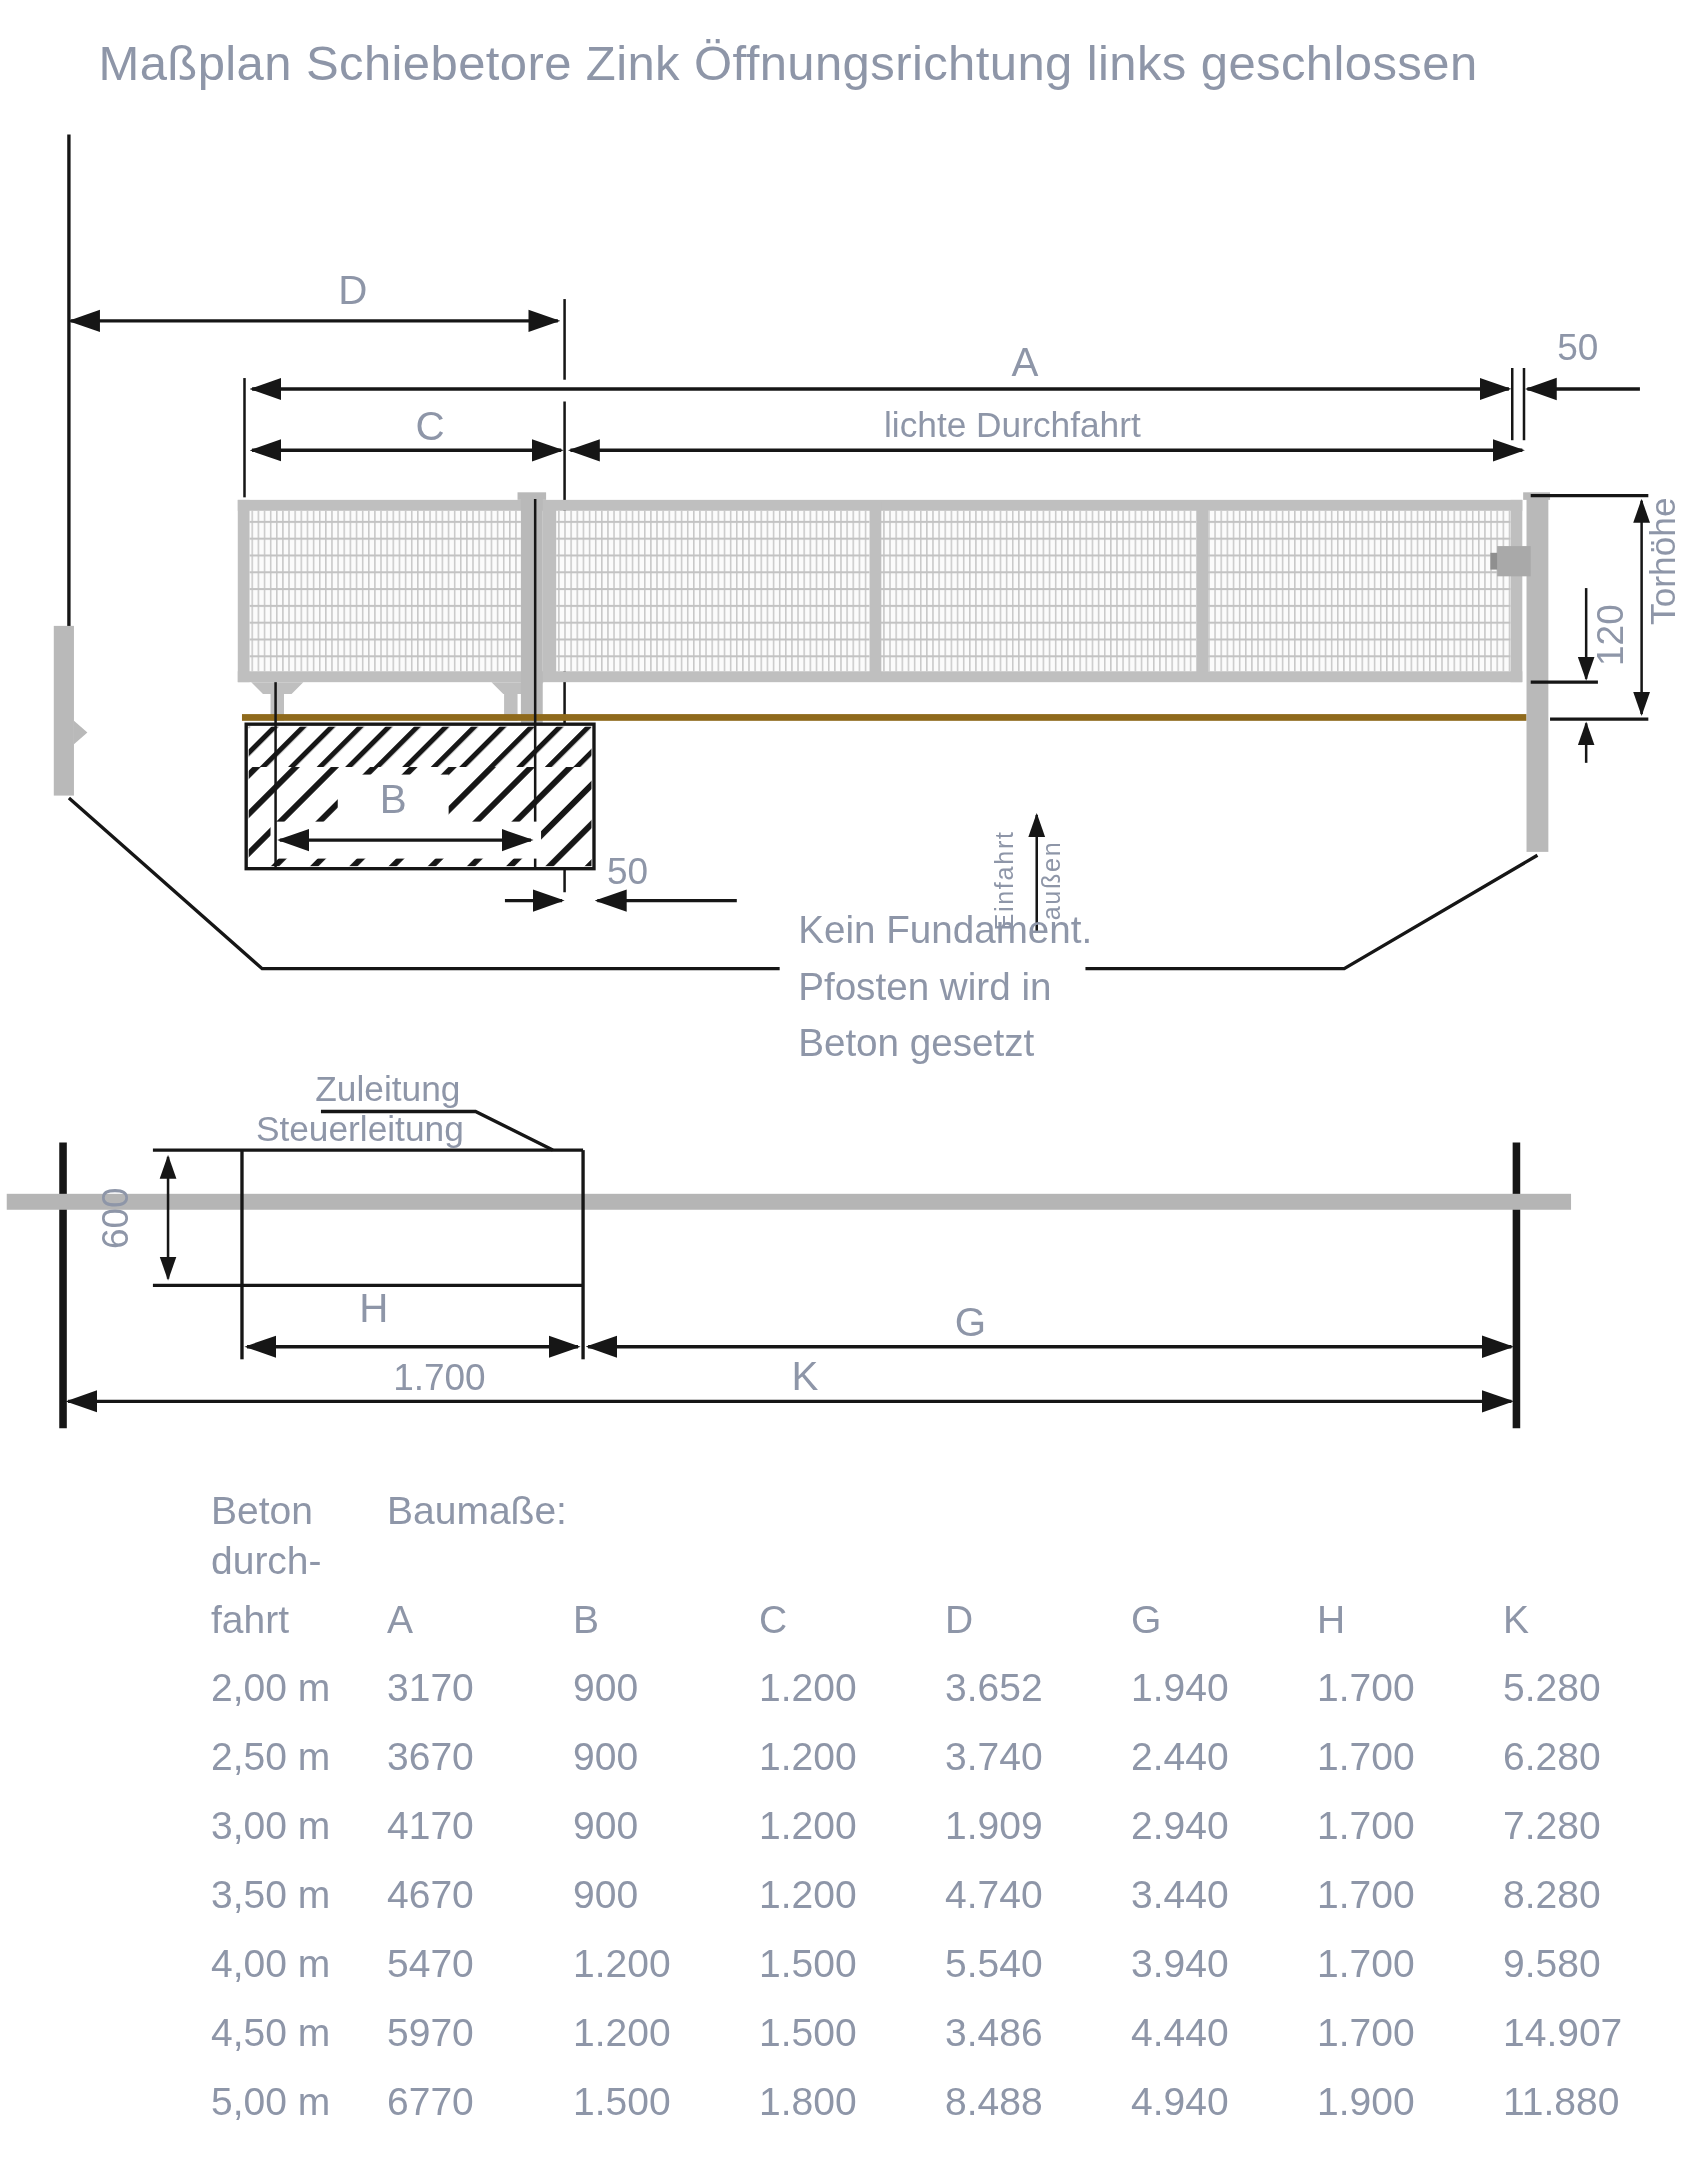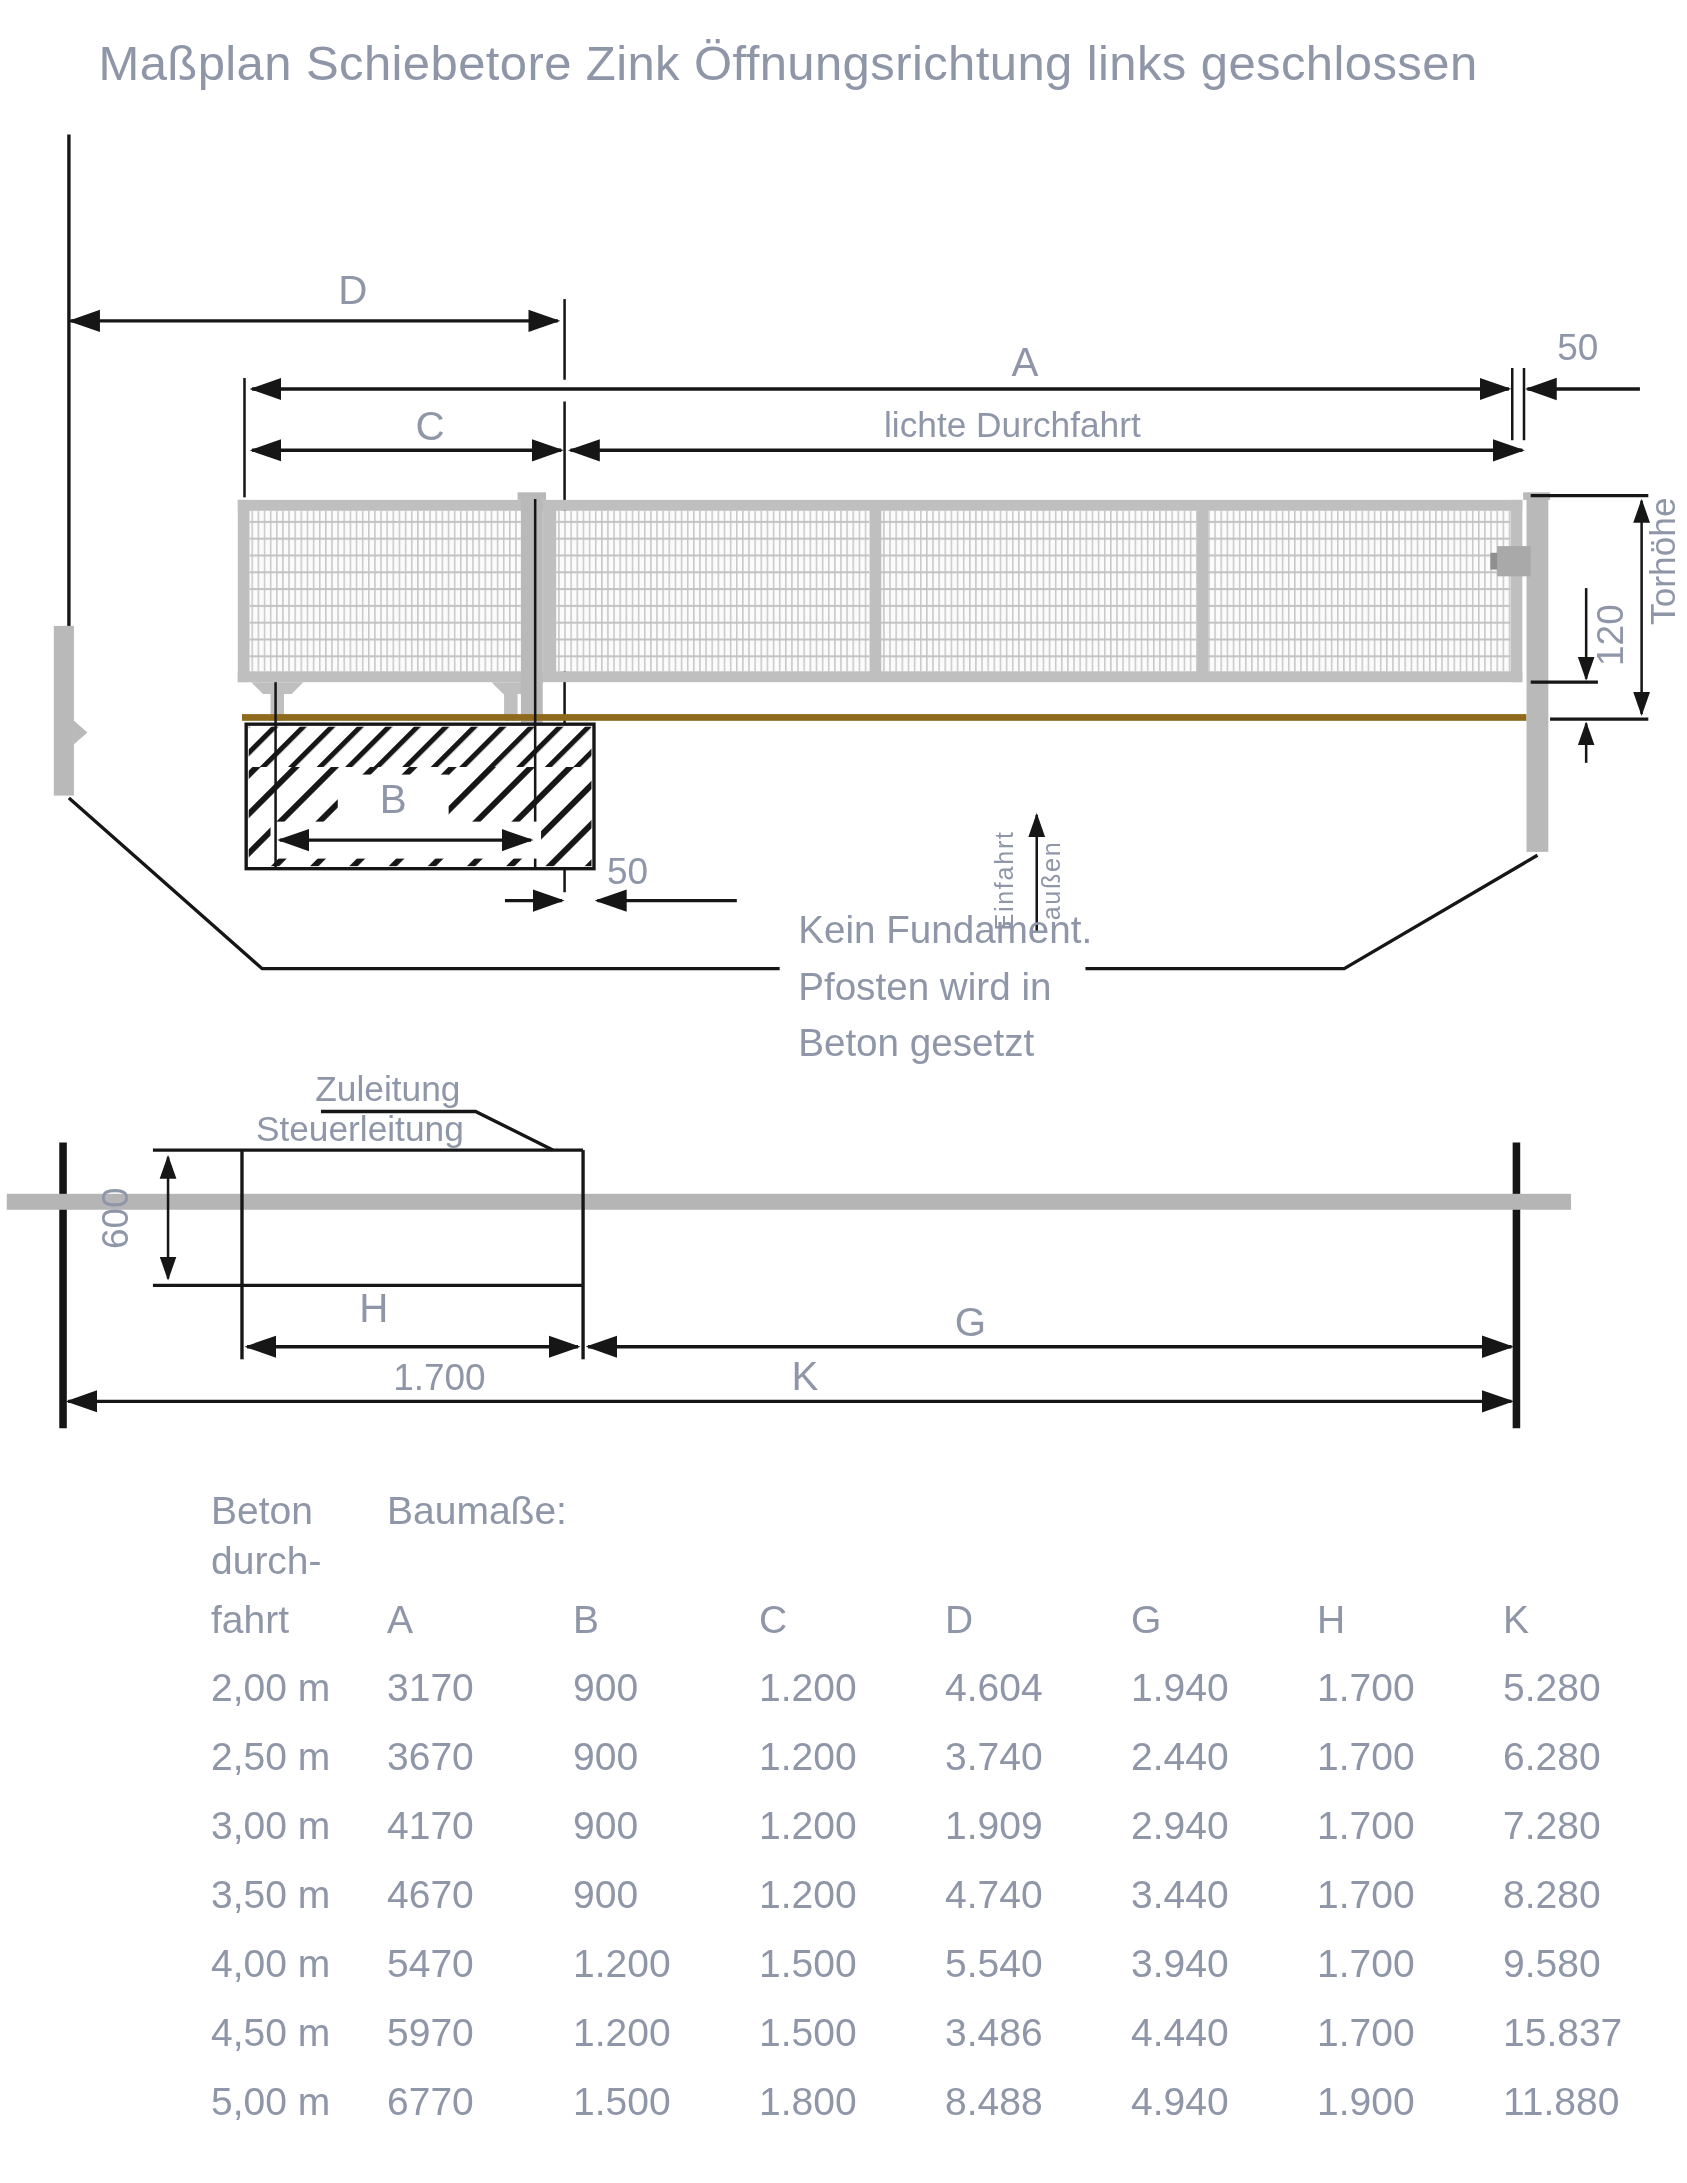--- a/index.html
+++ b/index.html
@@ -246,21 +246,21 @@
     <div class="tcell">G</div>
     <div class="tcell">H</div>
     <div class="tcell">K</div>
   </div>
   <div>
       <div class="trow data">
         <div class="tcell">2,00 m</div>
         <div class="tcell">3170</div>
         <div class="tcell">900</div>
         <div class="tcell">1.200</div>
-        <div class="tcell">4.604</div>
+        <div class="tcell">3.652</div>
         <div class="tcell">1.940</div>
         <div class="tcell">1.700</div>
         <div class="tcell">5.280</div>
       </div>
       <div class="trow data">
         <div class="tcell">2,50 m</div>
         <div class="tcell">3670</div>
         <div class="tcell">900</div>
         <div class="tcell">1.200</div>
         <div class="tcell">3.740</div>
@@ -299,21 +299,21 @@
         <div class="tcell">9.580</div>
       </div>
       <div class="trow data">
         <div class="tcell">4,50 m</div>
         <div class="tcell">5970</div>
         <div class="tcell">1.200</div>
         <div class="tcell">1.500</div>
         <div class="tcell">3.486</div>
         <div class="tcell">4.440</div>
         <div class="tcell">1.700</div>
-        <div class="tcell">15.837</div>
+        <div class="tcell">14.907</div>
       </div>
       <div class="trow data">
         <div class="tcell">5,00 m</div>
         <div class="tcell">6770</div>
         <div class="tcell">1.500</div>
         <div class="tcell">1.800</div>
         <div class="tcell">8.488</div>
         <div class="tcell">4.940</div>
         <div class="tcell">1.900</div>
         <div class="tcell">11.880</div>

